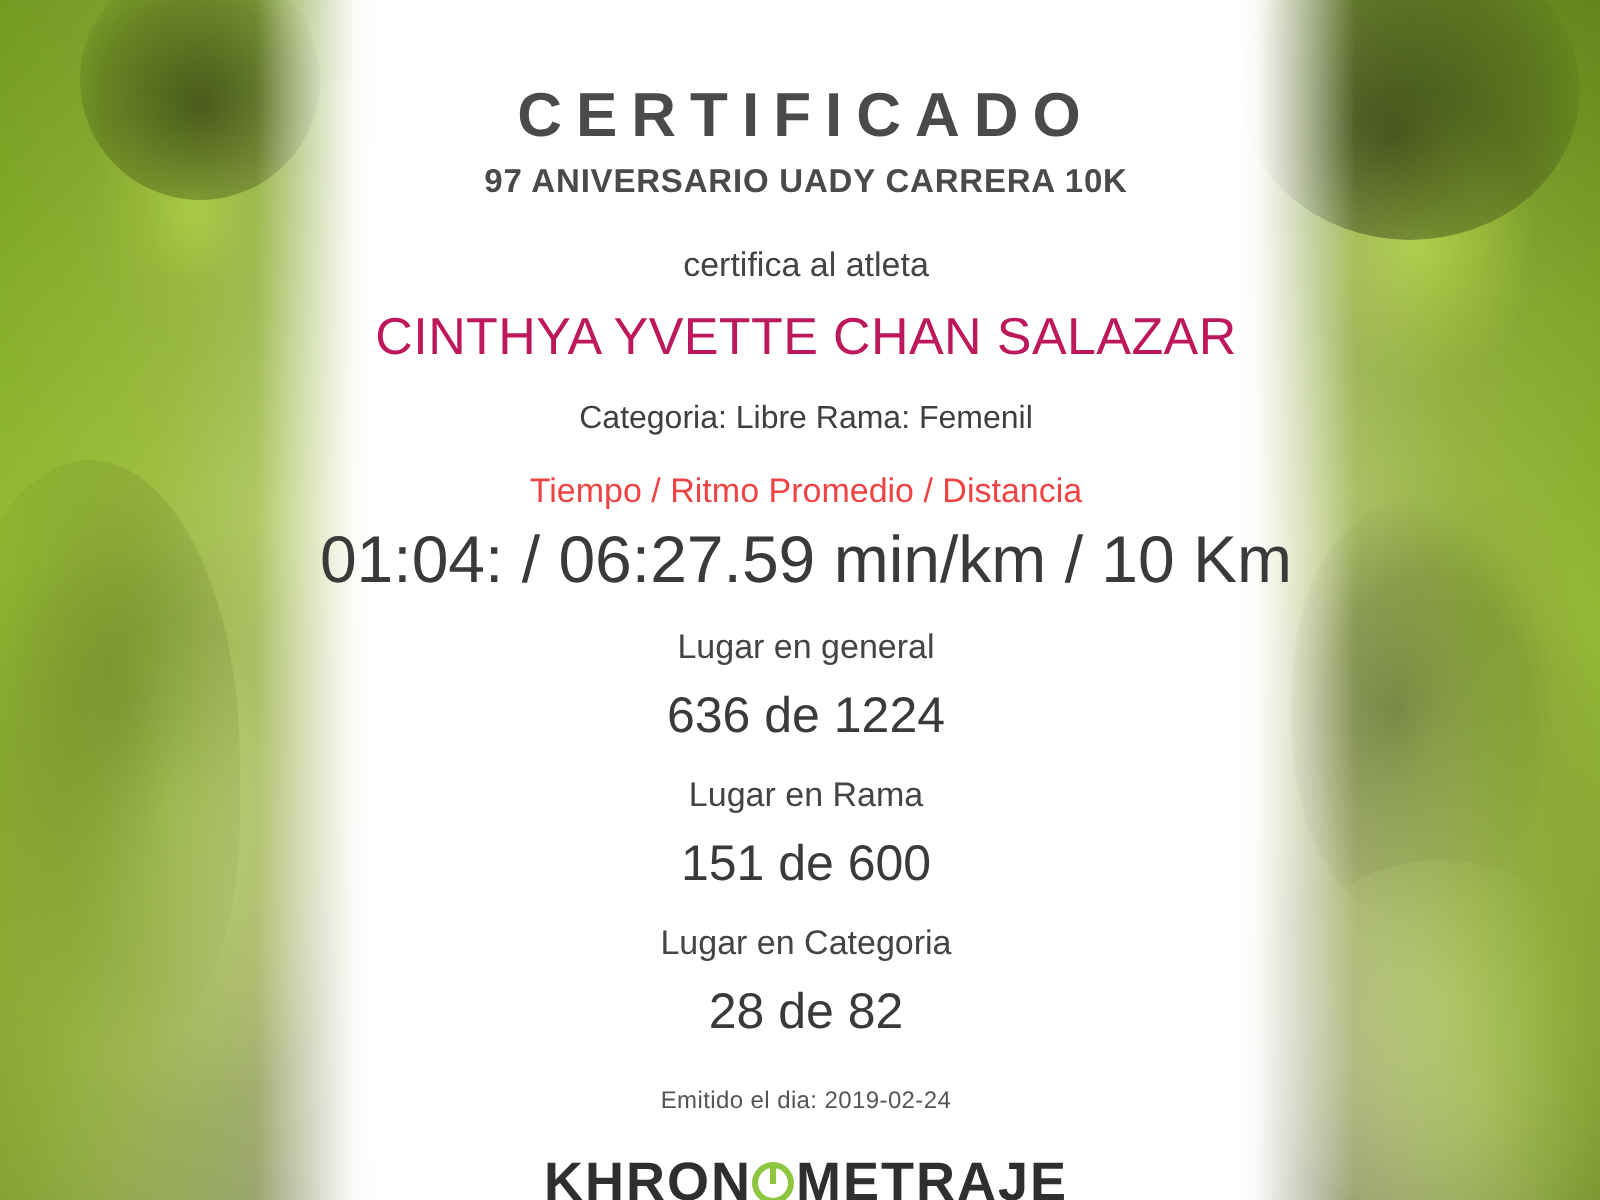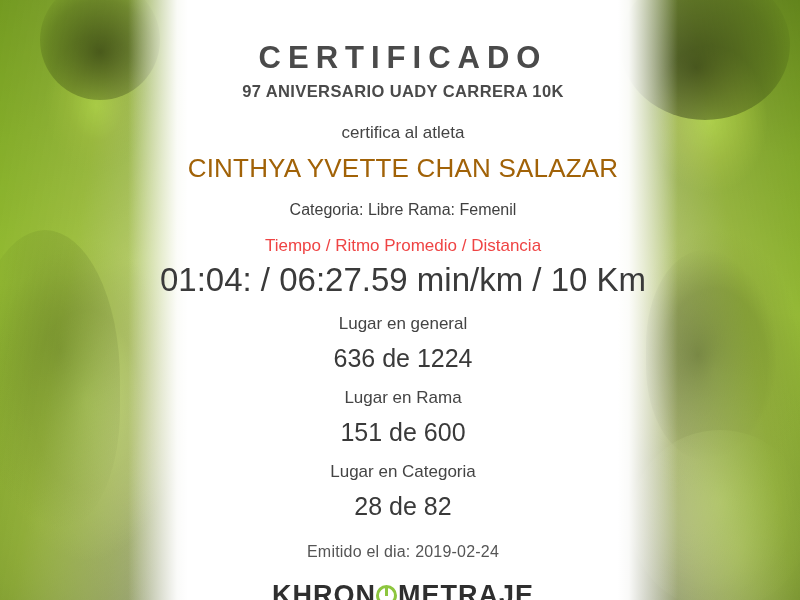--- a/index.html
+++ b/index.html
@@ -153,21 +153,21 @@
     color: #4a4a4a;
   }
   .certifies {
     margin-top: 22px;
     font-size: 17px;
     color: #444444;
   }
   .athlete {
     margin-top: 10px;
     font-size: 26px;
-    color: #a16207;
+    color: #be185d;
     letter-spacing: 0.2px;
     white-space: nowrap;
   }
   .participation {
     margin-top: 14px;
     font-size: 16.5px;
     color: #444444;
   }
   .category-line {
     margin-top: 17px;
@@ -190,21 +190,21 @@
     font-size: 17px;
     color: #444444;
   }
   .rank-value {
     margin-top: 10px;
     font-size: 25px;
     color: #3a3a3a;
   }
   .issued {
     margin-top: 22px;
-    font-size: 16px;
+    font-size: 12px;
     color: #555555;
     letter-spacing: 0.2px;
   }
 
   
   .logo {
     margin-top: 21px;
     position: relative;
     display: inline-flex;
     align-items: center;

